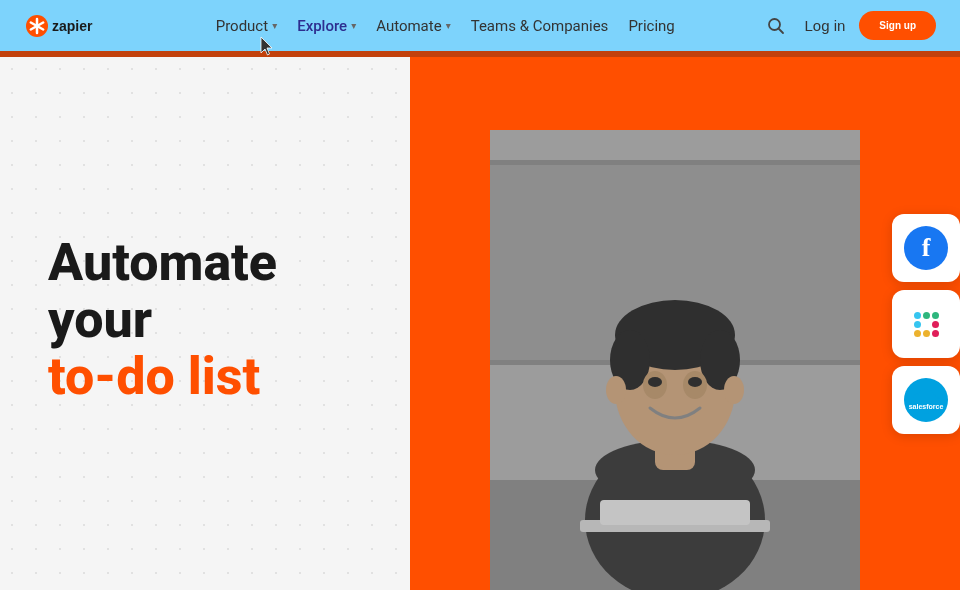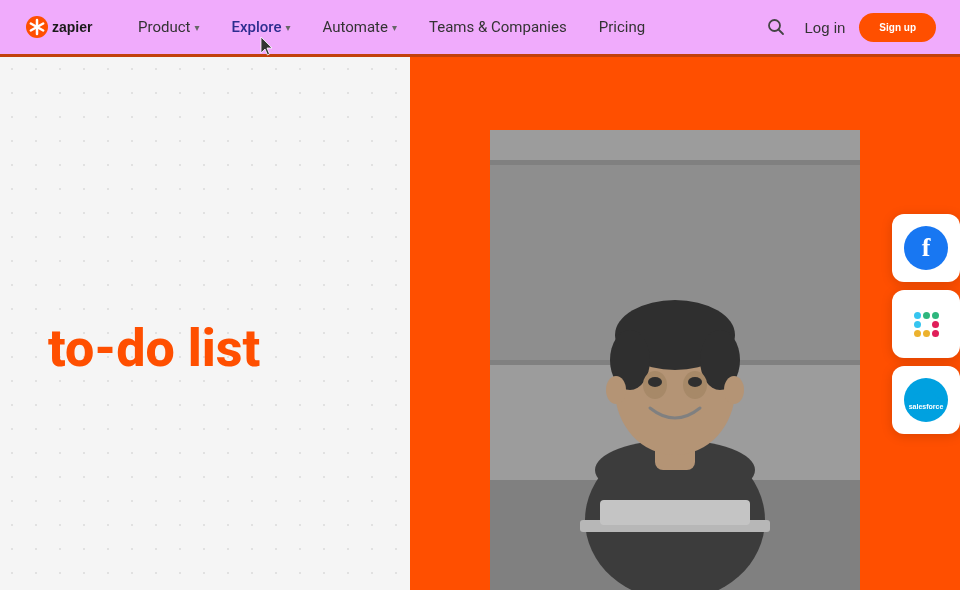--- a/index.html
+++ b/index.html
@@ -10,44 +10,45 @@
       width: 960px;
       height: 590px;
       overflow: hidden;
     }
 
     
     nav {
       display: flex;
       align-items: center;
       height: 57px;
-      background: #f0abfc;
+      background: #7dd3fc;
       padding: 0 24px;
-      border-bottom: 3px solid #c2410c;
+      border-bottom: 6px solid #c2410c;
       position: relative;
       z-index: 10;
     }
 
     .logo {
       display: flex;
       align-items: center;
       margin-right: 32px;
       text-decoration: none;
     }
 
     .logo-svg {
       width: 72px;
       height: 28px;
     }
 
     .nav-links {
       display: flex;
       align-items: center;
-      gap: 12px;
+      gap: 0;
       flex: 1;
+      justify-content: center;
     }
 
     .nav-item {
       display: flex;
       align-items: center;
       gap: 4px;
       padding: 6px 10px;
       font-size: 15px;
       color: #333;
       cursor: pointer;
@@ -309,21 +310,21 @@
     <svg viewBox="0 0 16 22" fill="none" xmlns="http://www.w3.org/2000/svg">
       <path d="M1 1L1 17L5 13L7.5 19L9.5 18L7 12L12 12Z" fill="#333" stroke="white" stroke-width="0.8"></path>
     </svg>
   </div>
 </nav>
 
 <div class="hero">
 
   <div class="hero-left">
     <h1 class="hero-title">
-      <br>
+      <span>Automate your</span><br>
       <span class="hero-title-accent">to-do list</span>
     </h1>
   </div>
 
   <div class="hero-right">
 
     <div class="person-container">
       
       <svg width="370" height="460" viewBox="0 0 370 460" xmlns="http://www.w3.org/2000/svg">
 

